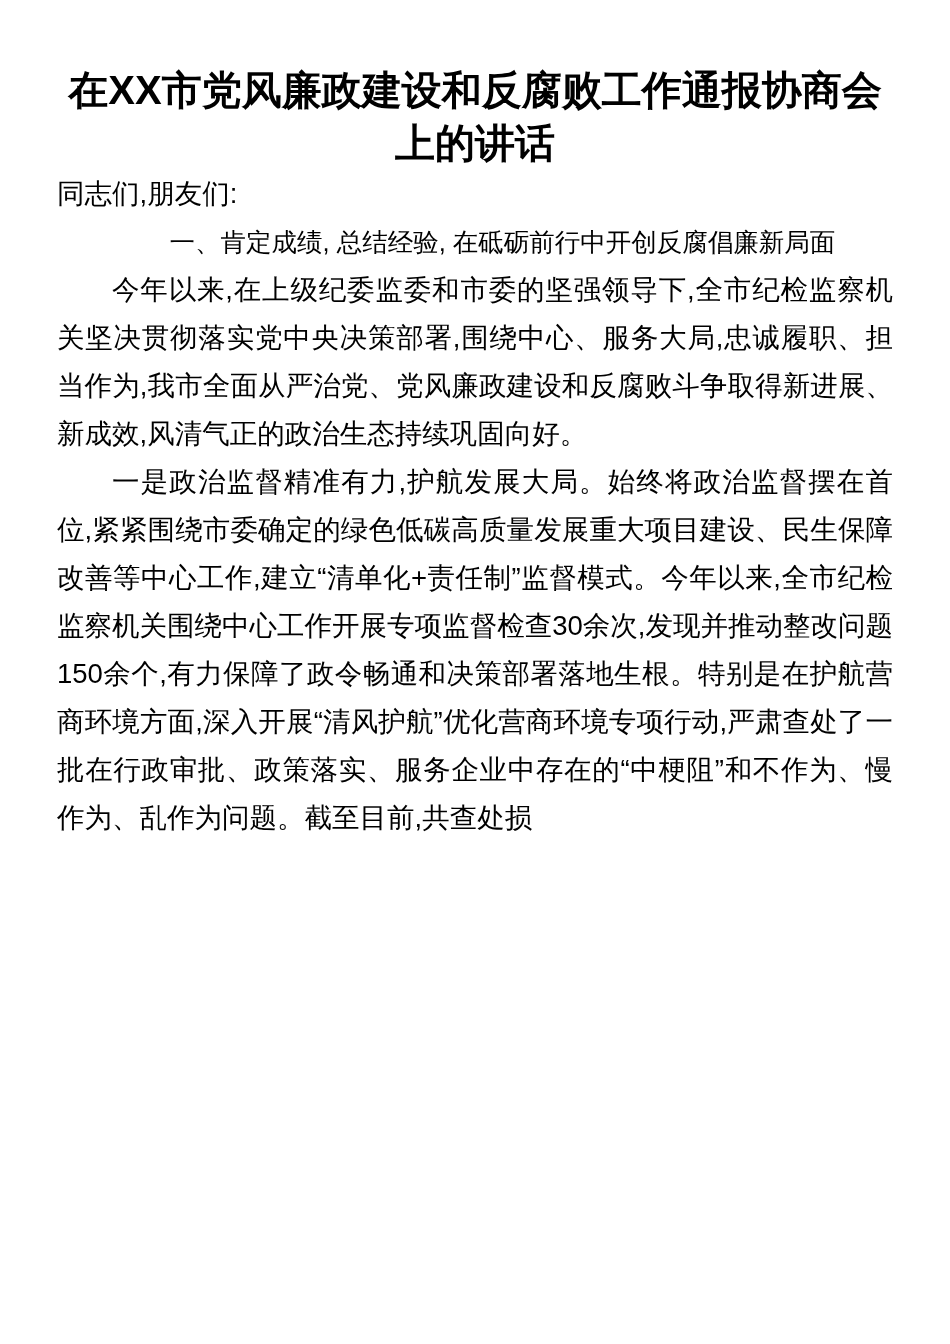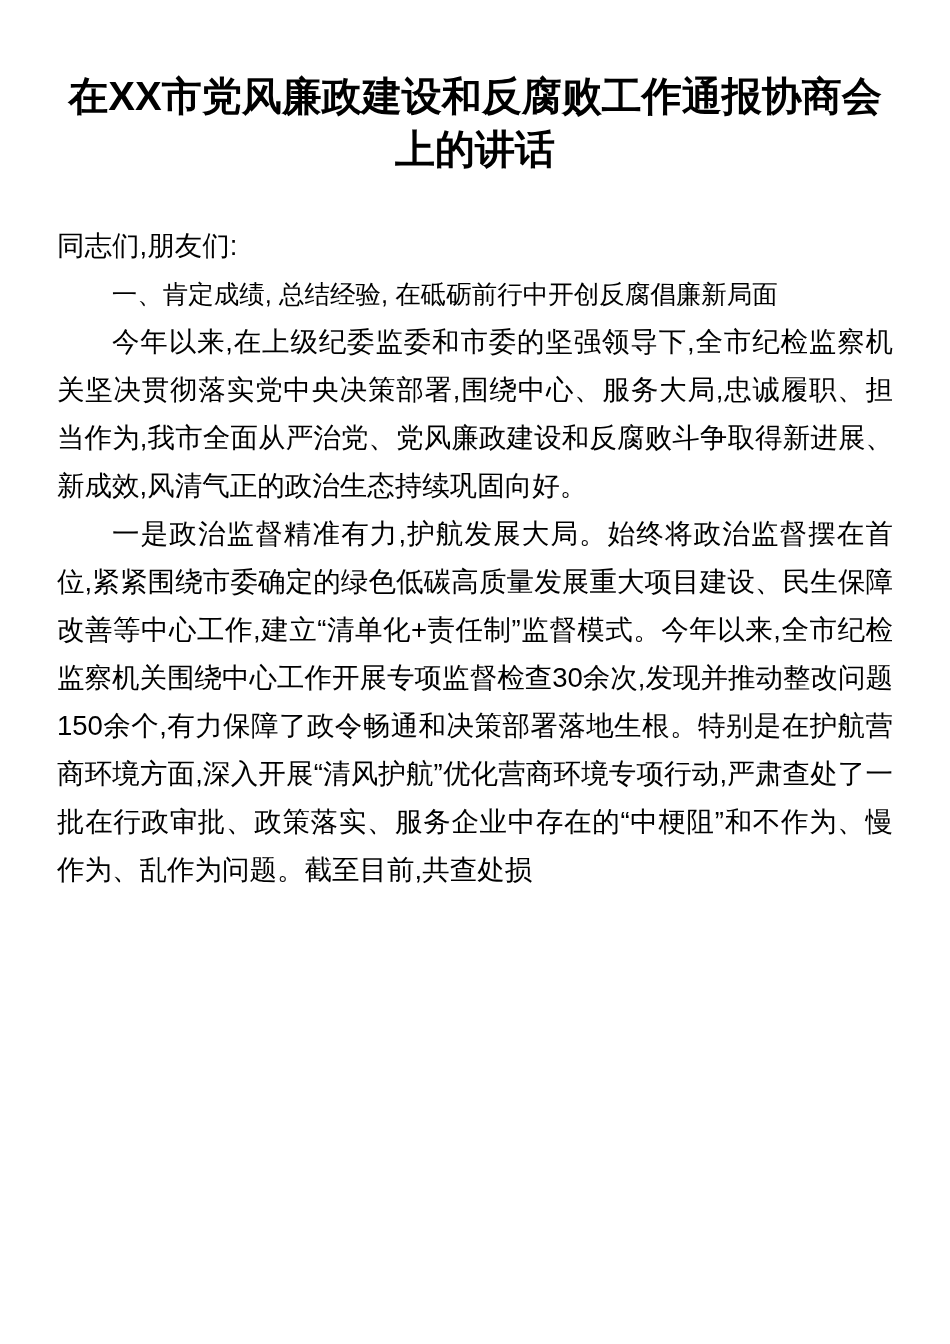--- a/index.html
+++ b/index.html
@@ -13,60 +13,59 @@
     height: 1344px;
     background: #ffffff;
     overflow: hidden;
     box-sizing: border-box;
     font-family: "Liberation Sans", "DejaVu Sans", sans-serif;
     color: #000000;
   }
   .content {
     position: absolute;
     left: 57px;
-    top: 8px;
+    top: 2px;
     width: 836px;
   }
 
   
   .doc-title {
     margin: 0;
     padding-top: 62px;
     font-size: 40px;
     line-height: 53px;
     font-weight: 700;
     text-align: center;
     letter-spacing: 0px;
     word-break: break-all;
   }
 
   
   .body-block {
-    margin-top: 46px;
   }
   p.para {
     margin: 0;
     font-size: 27.5px;
     line-height: 48px;
     text-align: justify;
     text-justify: inter-character;
     word-break: break-all;
     letter-spacing: 0px;
   }
   p.salutation {
     text-indent: 0;
   }
   p.indent {
     text-indent: 2em;
   }
   p.section-heading {
     font-size: 25.5px;
     line-height: 48px;
     text-indent: 2.15em;
-    text-align: left;
+    text-align: center;
     word-break: break-all;
   }
   .lead {
     font-weight: 400;
   }
 </style>
 </head>
 <body>
 
 <div class="page">

